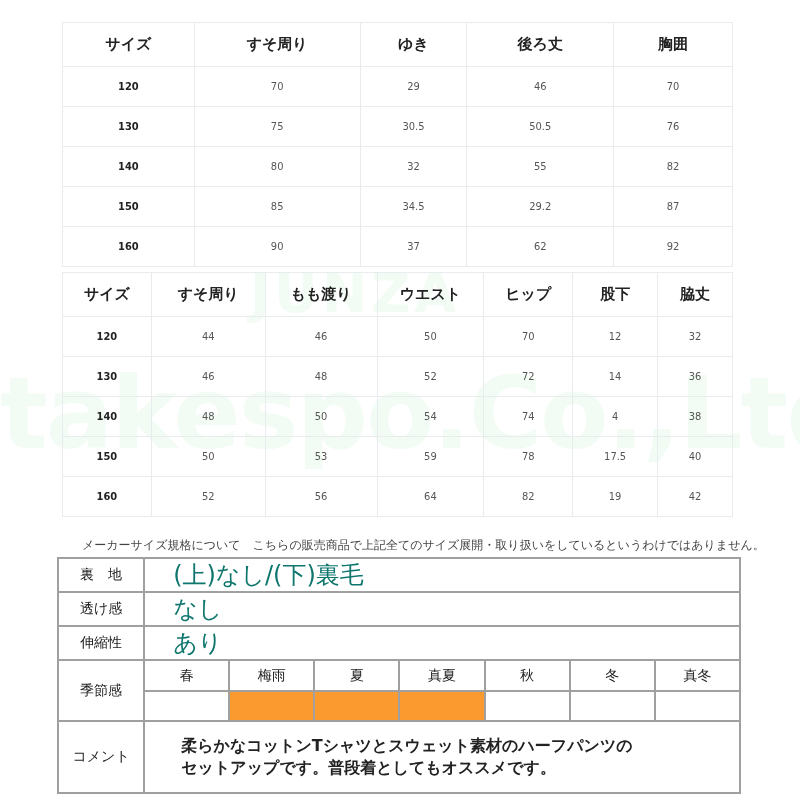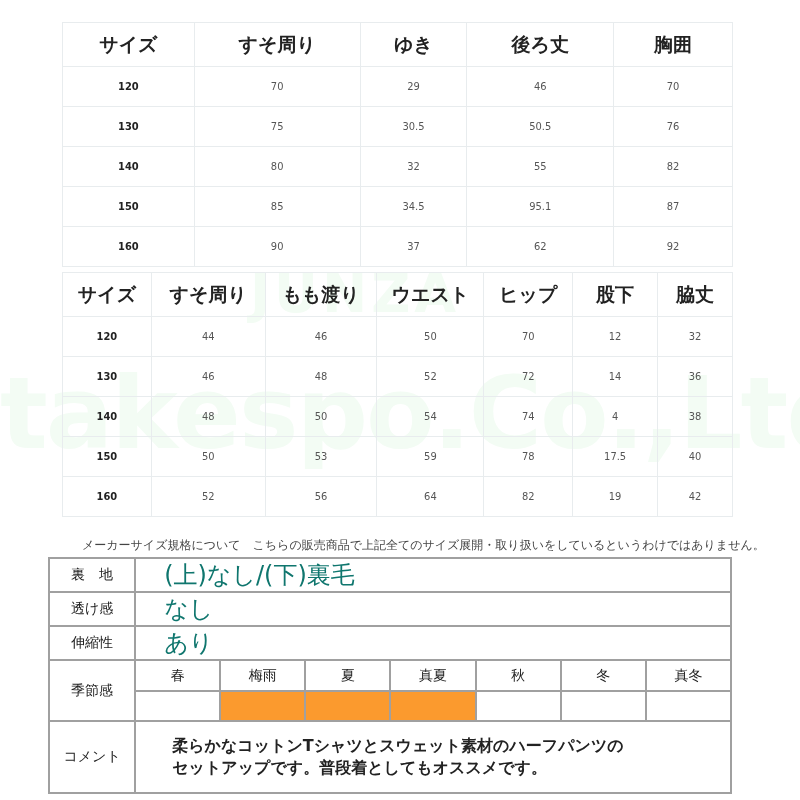--- a/index.html
+++ b/index.html
@@ -5,27 +5,27 @@
   html, body { margin:0; padding:0; }
   body { width:800px; height:800px; background:#ffffff; position:relative; overflow:hidden;
          font-family:"DejaVu Sans", sans-serif; color:#222; }
   .watermark { position:absolute; color:#f3fcf4; font-weight:bold; font-family:"DejaVu Sans", sans-serif;
                white-space:nowrap; pointer-events:none; z-index:0; }
   .wm1 { left:250px; top:262px; font-size:54px; letter-spacing:4px; }
   .wm2 { left:0px; top:355px; font-size:100px; letter-spacing:-2px; }
   table.size { position:absolute; border-collapse:collapse; z-index:1; background:transparent; }
   table.size td, table.size th { border:1px solid #e8ecee; text-align:center; font-size:11px; color:#555;
          font-family:"DejaVu Sans Condensed","DejaVu Sans", sans-serif; padding:0; }
-  table.size th { font-size:19px; color:#222; font-weight:bold; height:43px; }
+  table.size th { font-size:15px; color:#222; font-weight:bold; height:43px; }
   table.size td { height:39px;margin-top:24px; }
   table.size td.sz { font-weight:bold; color:#222; }
   #t1 { left:62px; top:22px; width:671px; }
   #t2 { left:62px; top:272px; width:671px; }
   .note { position:absolute; left:82px; top:537px; font-size:12px; color:#444; z-index:1; white-space:nowrap; }
-  .spec { position:absolute; left:48px; top:557px; width:684px; border-collapse:collapse; z-index:1;
+  .spec { position:absolute; left:57px; top:557px; width:684px; border-collapse:collapse; z-index:1;
           border:2px solid #999; }
   .spec td { border:2px solid #a0a0a0; padding:0; }
   .spec .lbl { width:84px; text-align:center; font-size:14px; color:#222; }
   .spec .val { font-size:24px; font-weight:normal; padding-left:28px; color:#0f766e; }
   .spec .season-h { text-align:center; font-size:14px; height:29px; width:83px; }
   .spec .season-c { height:28px; }
   .spec .season-c.on { background:#fb9a2e; }
   .spec .comment { font-size:16px; font-weight:bold; padding-left:36px; line-height:22px; height:70px; color:#222; }
   .spec tr.r1 td { height:32px; }
   .spec tr.r2 td, .spec tr.r3 td { height:31px; }
@@ -70,21 +70,21 @@
     <td class="sz">140</td>
     <td>80</td>
     <td>32</td>
     <td>55</td>
     <td>82</td>
   </tr>
   <tr>
     <td class="sz">150</td>
     <td>85</td>
     <td>34.5</td>
-    <td>95.1</td>
+    <td>29.2</td>
     <td>87</td>
   </tr>
   <tr>
     <td class="sz">160</td>
     <td>90</td>
     <td>37</td>
     <td>62</td>
     <td>92</td>
   </tr>
 </tbody>

